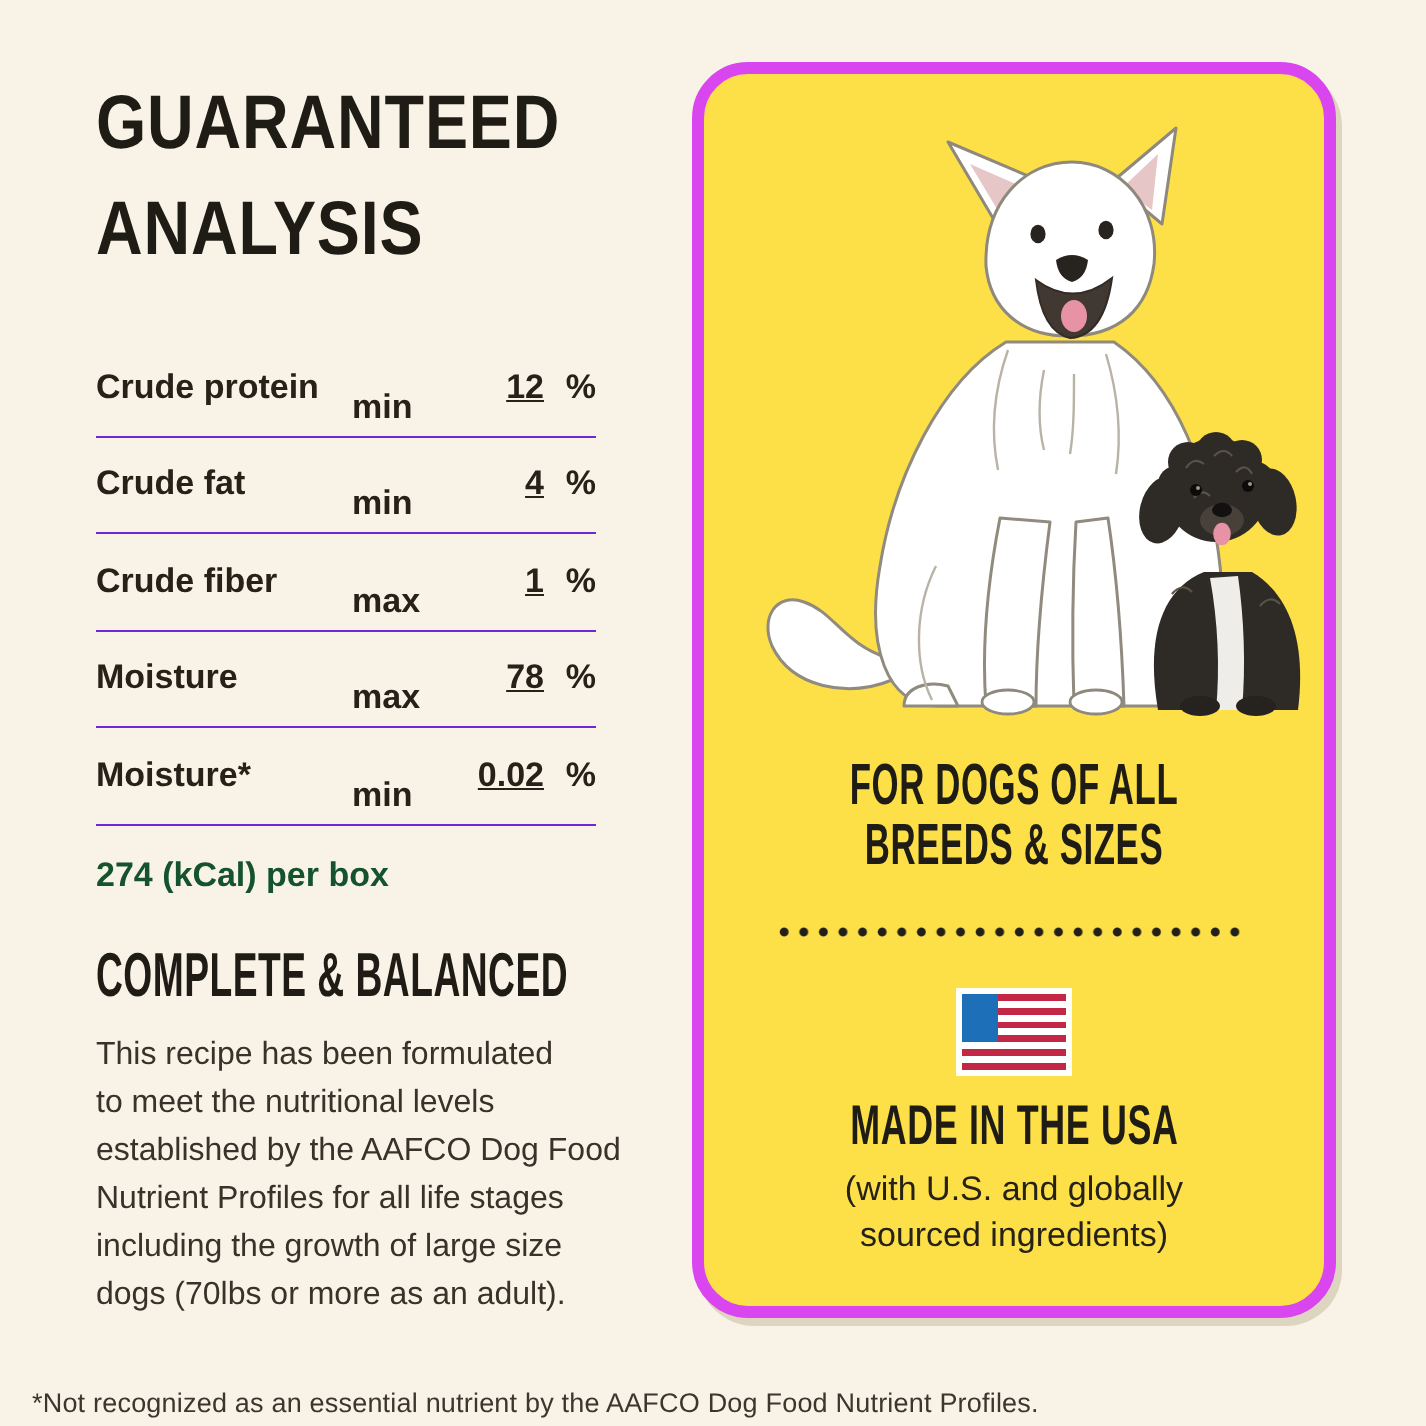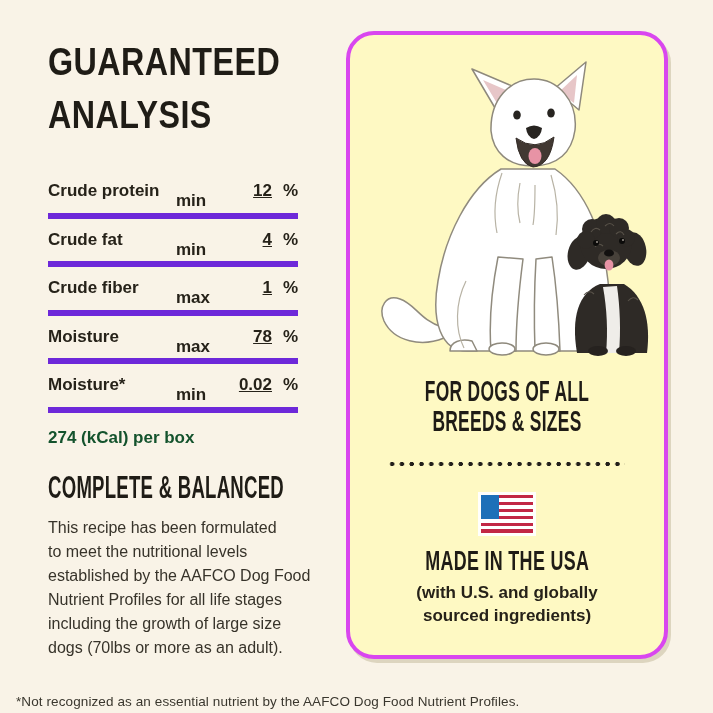--- a/index.html
+++ b/index.html
@@ -18,21 +18,21 @@
     letter-spacing:.5px; color:#1f1c16;
     transform:scaleX(.85); transform-origin:left top;
     white-space:nowrap;
   }
   .ga-title span { display:block; }
   .analysis-table {
     position:absolute; left:48px; top:170px; width:250px;
   }
   .analysis-row {
     display:flex; align-items:center; height:48.5px;
-    border-bottom:6px solid #6d28d9;
+    border-bottom:1px solid #6d28d9;
     font-size:17px; font-weight:700; color:#262219;
   }
   .analysis-row .nutrient { flex:1; }
   .analysis-row .basis { width:44px; text-align:left;margin-top:20px; }
   .analysis-row .value { width:52px; text-align:right;text-decoration:underline; }
   .analysis-row .unit  { width:26px; text-align:right; }
   .calories {
     position:absolute; left:48px; top:428px;
     font-size:17px; font-weight:700; color:#14532d;
   }
@@ -47,22 +47,22 @@
     font-size:16px; line-height:24px; color:#37332a;
     white-space:pre-line;
   }
   .footnote {
     position:absolute; left:16px; top:678px;
     font-size:13.5px; color:#3a372e; letter-spacing:.1px;margin-top:16px;
   }
   
   .card {
     position:absolute; left:346px; top:31px; width:322px; height:628px;
-    background:#fef9c3;
-    border:4px solid #d946ef;
+    background:#fde047;
+    border:6px solid #d946ef;
     border-radius:28px;
     box-shadow:3px 4px 0 #ddd5bf;
   }
   .dogs-wrap {
     position:absolute; top:6px; left:8px; width:305px; height:322px;
   }
   .card-headline {
     position:absolute; top:341px; left:0; width:100%; text-align:center;
   }
   .card-headline .line {
@@ -90,21 +90,21 @@
     position:absolute; top:510px; left:0; width:100%; text-align:center;
   }
   .made-in .line {
     display:inline-block; font-size:28px; font-weight:800; line-height:32px;
     color:#1f1c16; letter-spacing:.5px; white-space:nowrap;
     transform:scaleX(.64); transform-origin:center top;
   }
   .made-in-sub {
     position:absolute; top:546px; left:50%; transform:translateX(-50%);
     width:228px; text-align:center;
-    font-size:17px; font-weight:700; line-height:23px; color:#262219;
+    font-size:17px; font-weight:400; line-height:23px; color:#262219;
   }
 </style>
 </head>
 <body>
 
 <h1 class="ga-title">
   <span>GUARANTEED</span>
   <span>ANALYSIS</span>
 </h1>
 

